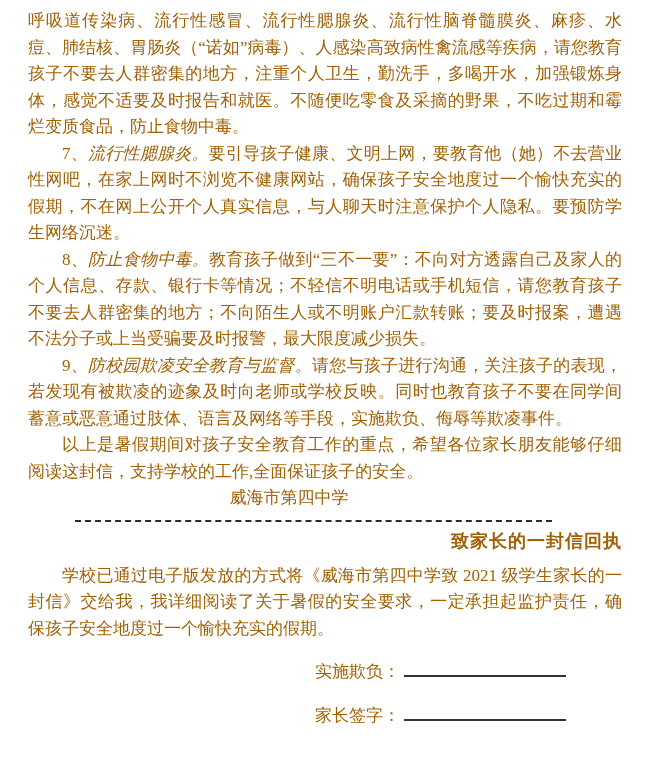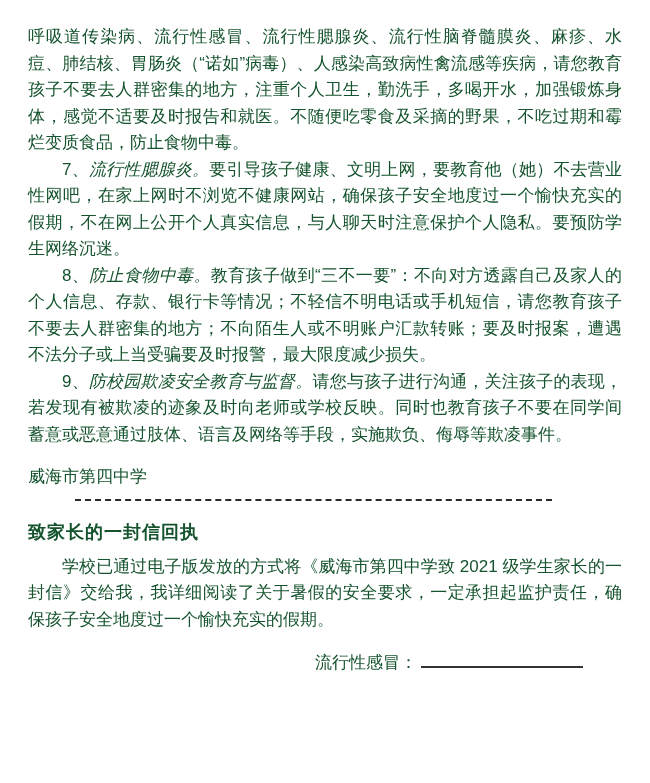--- a/index.html
+++ b/index.html
@@ -4,53 +4,52 @@
 <style>
   html, body {
     margin: 0;
     padding: 0;
     background: #ffffff;
   }
   .page {
     width: 650px;
     height: 783px;
     background: #ffffff;
-    color: #14532d;
-    font-family: Liberation Sans, sans-serif;
+    color: #a16207;
+    font-family: Liberation Serif, serif;
     font-size: 17px;
     line-height: 26.5px;
     box-sizing: border-box;
-    padding: 24px 28px 0 28px;
+    padding: 8px 28px 0 28px;
     overflow: hidden;
   }
   .para {
     margin: 0;
     text-align: justify;
     text-indent: 2em;
   }
   .para.noindent {
     text-indent: 0;
   }
   .em-heading {
     font-style: italic;
   }
   .signature-block {
-    margin-top: 16px;
-    text-align: left;
+    text-align: center;
     padding-right: 72px;
     line-height: 26px;
   }
   .cut-line {
     height: 0;
     border-top: 2px dashed #2b2b2b;
     margin: 9px 70px 0 47px;
   }
   .receipt-title {
-    margin: 18px 0 8px 0;
-    text-align: left;
+    margin: 6px 0 8px 0;
+    text-align: right;
     font-weight: bold;
     font-size: 18px;
     letter-spacing: 1px;
   }
   .sig-row {
     margin: 16px 0 0 287px;
     white-space: nowrap;
   }
   .sig-label {
     display: inline-block;
@@ -70,29 +69,33 @@
 <div class="page">
 
   <p class="para noindent"><span>呼吸道传染病、流行性感冒、流行性腮腺炎、流行性脑脊髓膜炎、麻疹、水痘、肺结核、胃肠炎（“诺如”病毒）、人感染高致病性禽流感等疾病，请您教育孩子不要去人群密集的地方，注重个人卫生，勤洗手，多喝开水，加强锻炼身体，感觉不适要及时报告和就医。不随便吃零食及采摘的野果，不吃过期和霉烂变质食品，防止食物中毒。</span></p>
 
   <p class="para"><span>7、</span><span class="em-heading">流行性腮腺炎。</span><span>要引导孩子健康、文明上网，要教育他（她）不去营业性网吧，在家上网时不浏览不健康网站，确保孩子安全地度过一个愉快充实的假期，不在网上公开个人真实信息，与人聊天时注意保护个人隐私。要预防学生网络沉迷。</span></p>
 
   <p class="para"><span>8、</span><span class="em-heading">防止食物中毒。</span><span>教育孩子做到“三不一要”：不向对方透露自己及家人的个人信息、存款、银行卡等情况；不轻信不明电话或手机短信，请您教育孩子不要去人群密集的地方；不向陌生人或不明账户汇款转账；要及时报案，遭遇不法分子或上当受骗要及时报警，最大限度减少损失。</span></p>
 
   <p class="para"><span>9、</span><span class="em-heading">防校园欺凌安全教育与监督。</span><span>请您与孩子进行沟通，关注孩子的表现，若发现有被欺凌的迹象及时向老师或学校反映。同时也教育孩子不要在同学间蓄意或恶意通过肢体、语言及网络等手段，实施欺负、侮辱等欺凌事件。</span></p>
 
+  <p class="para"><span>以上是暑假期间对孩子安全教育工作的重点，希望各位家长朋友能够仔细阅读这封信，支持学校的工作,全面保证孩子的安全。</span></p>
 
   <div class="signature-block">
     <div>威海市第四中学</div>
   </div>
 
   <div class="cut-line"></div>
 
   <div class="receipt-title">致家长的一封信回执</div>
 
   <p class="para"><span>学校已通过电子版发放的方式将《威海市第四中学致 2021 级学生家长的一封信》交给我，我详细阅读了关于暑假的安全要求，一定承担起监护责任，确保孩子安全地度过一个愉快充实的假期。</span></p>
 
   <div class="sig-row">
-    <span class="sig-label">流行性感冒：</span><span class="sig-line"></span>
+    <span class="sig-label">实施欺负：</span><span class="sig-line"></span>
   </div>
 
+  <div class="sig-row">
+    <span class="sig-label">家长签字：</span><span class="sig-line"></span>
+  </div>
 
 </div>
 
 </body></html>

